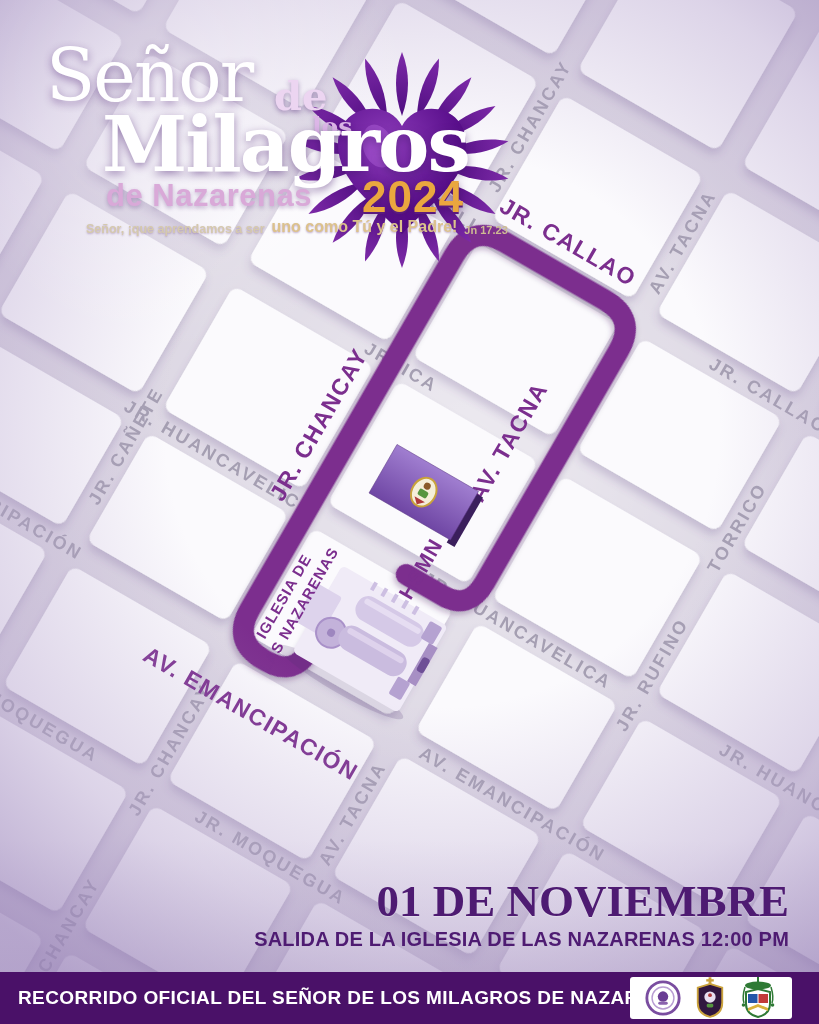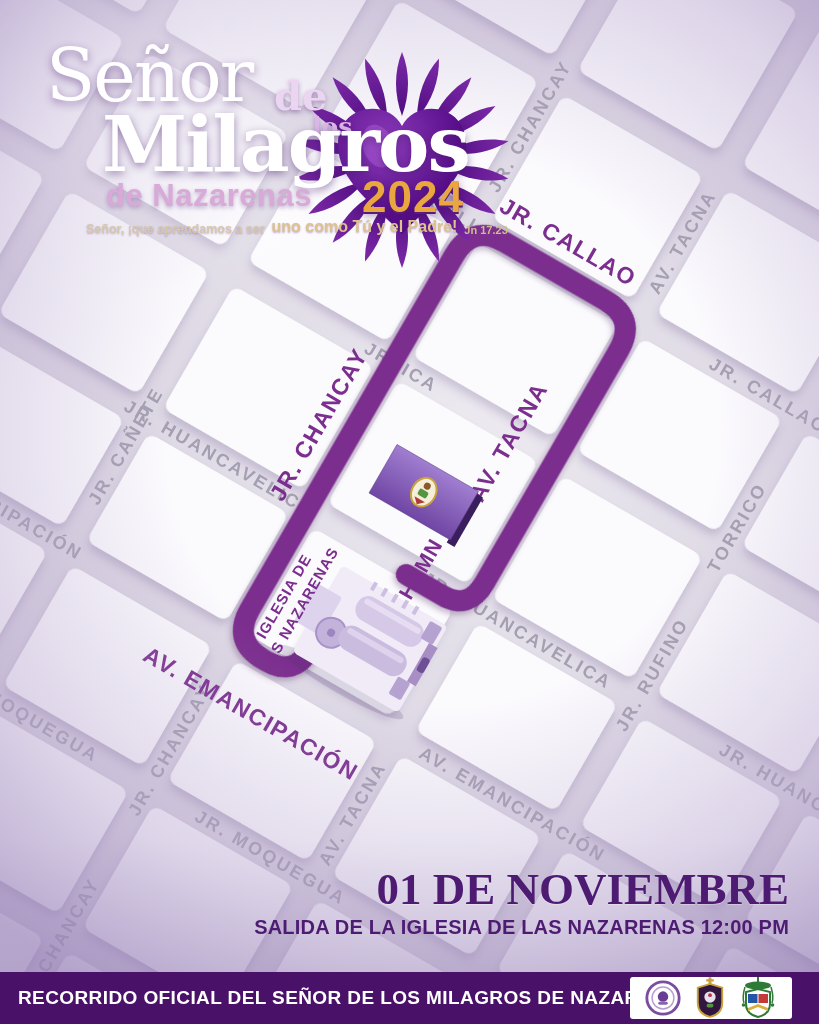--- a/index.html
+++ b/index.html
@@ -38,21 +38,21 @@
     color:#d9a9d8;letter-spacing:.5px;text-shadow:0 2px 4px rgba(70,25,110,.3);}
   .t-year{position:absolute;left:332px;top:146px;font-weight:700;font-size:44px;
     color:#eaa73f;letter-spacing:1px;text-shadow:0 2px 0 #5a1b7e,0 3px 8px rgba(60,10,90,.5);}
   .t-tagline{position:absolute;left:56px;top:192px;width:410px;display:flex;align-items:flex-end;gap:7px;white-space:nowrap;}
   .tag-prefix{font-size:12.5px;font-weight:700;color:#d5c9ad;text-shadow:0 1px 2px rgba(90,40,120,.35);}
   .tag-emph{font-size:16px;font-weight:700;color:#dcc28c;text-shadow:0 1px 2px rgba(90,40,120,.4);}
   .tag-ref{font-size:11px;font-weight:700;color:#cdbb92;}
   
   .event-block{position:absolute;right:30px;top:866px;text-align:right;color:#4e1b72;}
   .event-date{font-family:"Liberation Serif",serif;font-weight:700;font-size:45px;line-height:1.05;
-    letter-spacing:0;text-shadow:0 1px 1px rgba(255,255,255,.35);}
+    letter-spacing:0;text-shadow:0 1px 1px rgba(255,255,255,.35);margin-top:12px;}
   .event-departure{font-weight:700;font-size:20px;letter-spacing:.2px;margin-top:3px;}
   
   .footer-bar{position:absolute;left:0;bottom:0;width:819px;height:52px;background:#4a1168;
     display:flex;align-items:center;}
   .footer-text{color:#ffffff;font-weight:700;font-size:19px;letter-spacing:.4px;
     padding-left:18px;white-space:nowrap;}
   .footer-logos{position:absolute;right:27px;top:5px;width:162px;height:42px;background:#ffffff;
     border-radius:3px;display:flex;align-items:center;justify-content:center;gap:12px;}
   .emblem{display:block;}
 </style>

